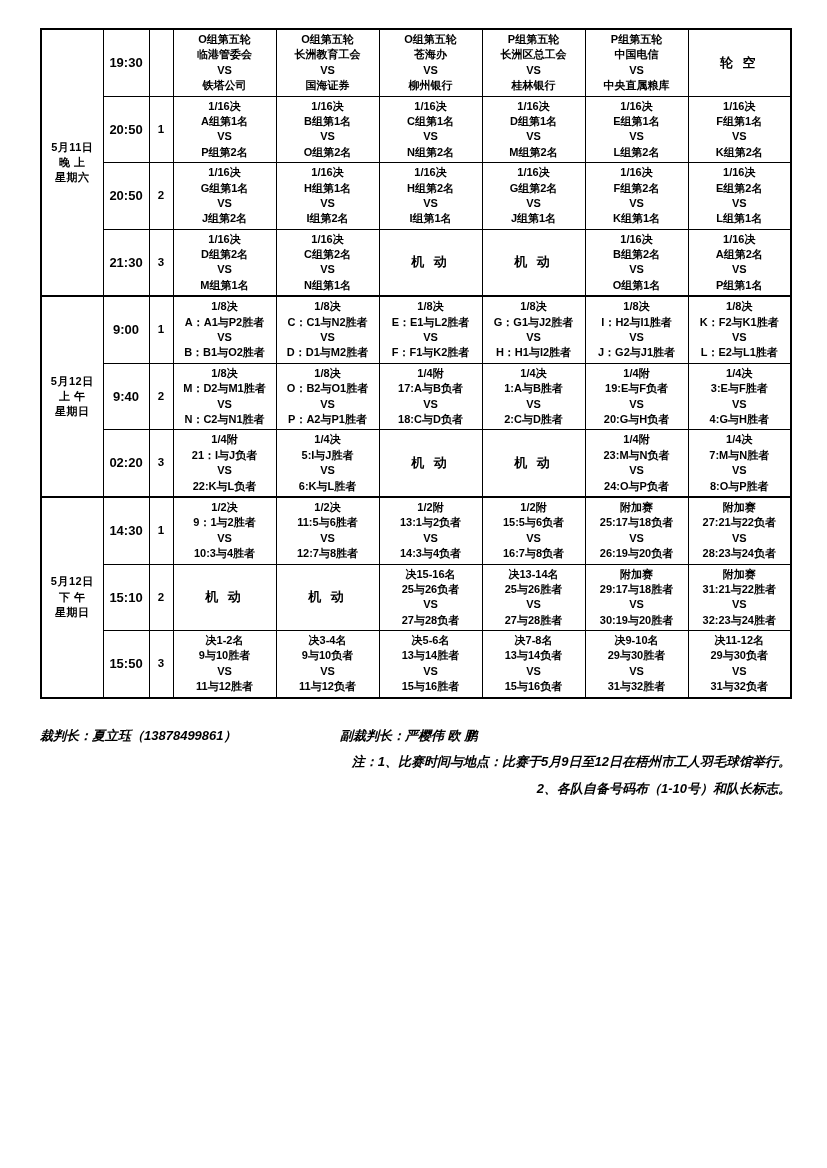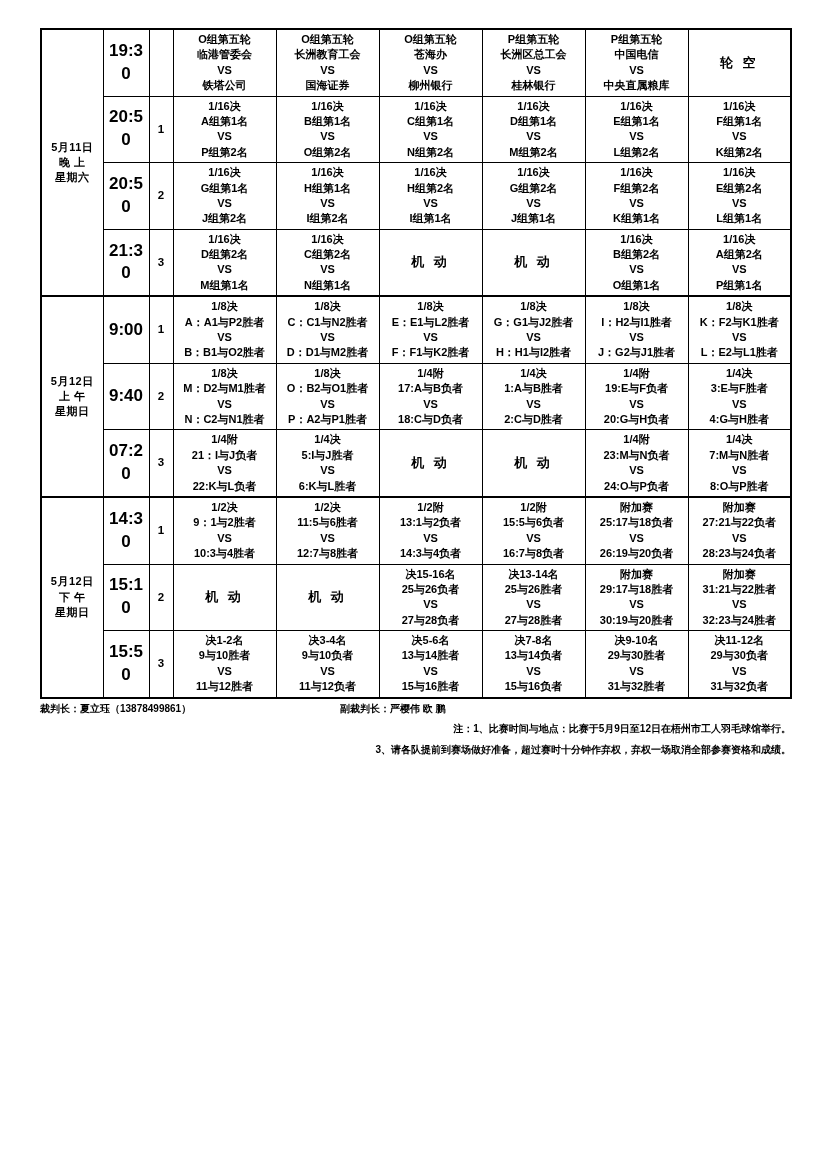--- a/index.html
+++ b/index.html
@@ -40,45 +40,46 @@
   col.c-time  { width: 46px; }
   col.c-num   { width: 24px; }
   col.c-match { width: 103px; }
 
   td.day-cell {
     font-size: 12px;
     line-height: 2.4;
     letter-spacing: 0.5px;
     margin-top: 30px;
   }
-  td.time-cell { font-size: 17px; }
+  td.time-cell { font-size: 13px; }
   td.num-cell  { font-size: 11.5px; }
 
   .thick-top    { border-top-width: 2px !important; }
   .thick-bottom { border-bottom-width: 2px !important; }
   .thick-left   { border-left-width: 2px !important; }
   .thick-right  { border-right-width: 2px !important; }
 
   .match {
     display: block;
     white-space: pre-line;
     font-size: 11px;
     line-height: 1.4;
   }
   .match.big {
     font-size: 13px;
     letter-spacing: 3px;
     line-height: 1.4;
   }
   .notes {
-    margin-top: 0;
+    margin-top: 24px;
     width: 751px;
-    font-size: 10px;
+    font-size: 13px;
     font-weight: bold;
     line-height: 2.05;
+    font-style: italic;
   }
   .notes .ref-line {
     display: flex;
   }
   .notes .ref-line .left { width: 300px; }
   .notes .note-line { white-space: pre-wrap; text-align: right; }
 </style>
 </head>
 <body>
 
@@ -332,21 +333,21 @@
 20:G与H负者</span>
           </td>
           <td class="match-cell thick-right">
             <span class="match">1/4决
 3:E与F胜者
 VS
 4:G与H胜者</span>
           </td>
         </tr>
         <tr>
-          <td class="time-cell thick-bottom">07:20</td>
+          <td class="time-cell thick-bottom">02:20</td>
           <td class="num-cell thick-bottom">3</td>
           <td class="match-cell thick-bottom">
             <span class="match">1/4附
 21：I与J负者
 VS
 22:K与L负者</span>
           </td>
           <td class="match-cell thick-bottom">
             <span class="match">1/4决
 5:I与J胜者
@@ -493,16 +494,16 @@
         </tr>
       </tbody>
   </table>
 
   <div class="notes">
     <div class="ref-line">
       <span class="left">裁判长：夏立珏（13878499861）</span>
       <span>副裁判长：严樱伟    欧 鹏</span>
     </div>
     <div class="note-line">注：1、比赛时间与地点：比赛于5月9日至12日在梧州市工人羽毛球馆举行。</div>
-    <div class="note-line">3、请各队提前到赛场做好准备，超过赛时十分钟作弃权，弃权一场取消全部参赛资格和成绩。</div>
+    <div class="note-line">2、各队自备号码布（1-10号）和队长标志。</div>
   </div>
 
 </div>
 
 </body></html>

